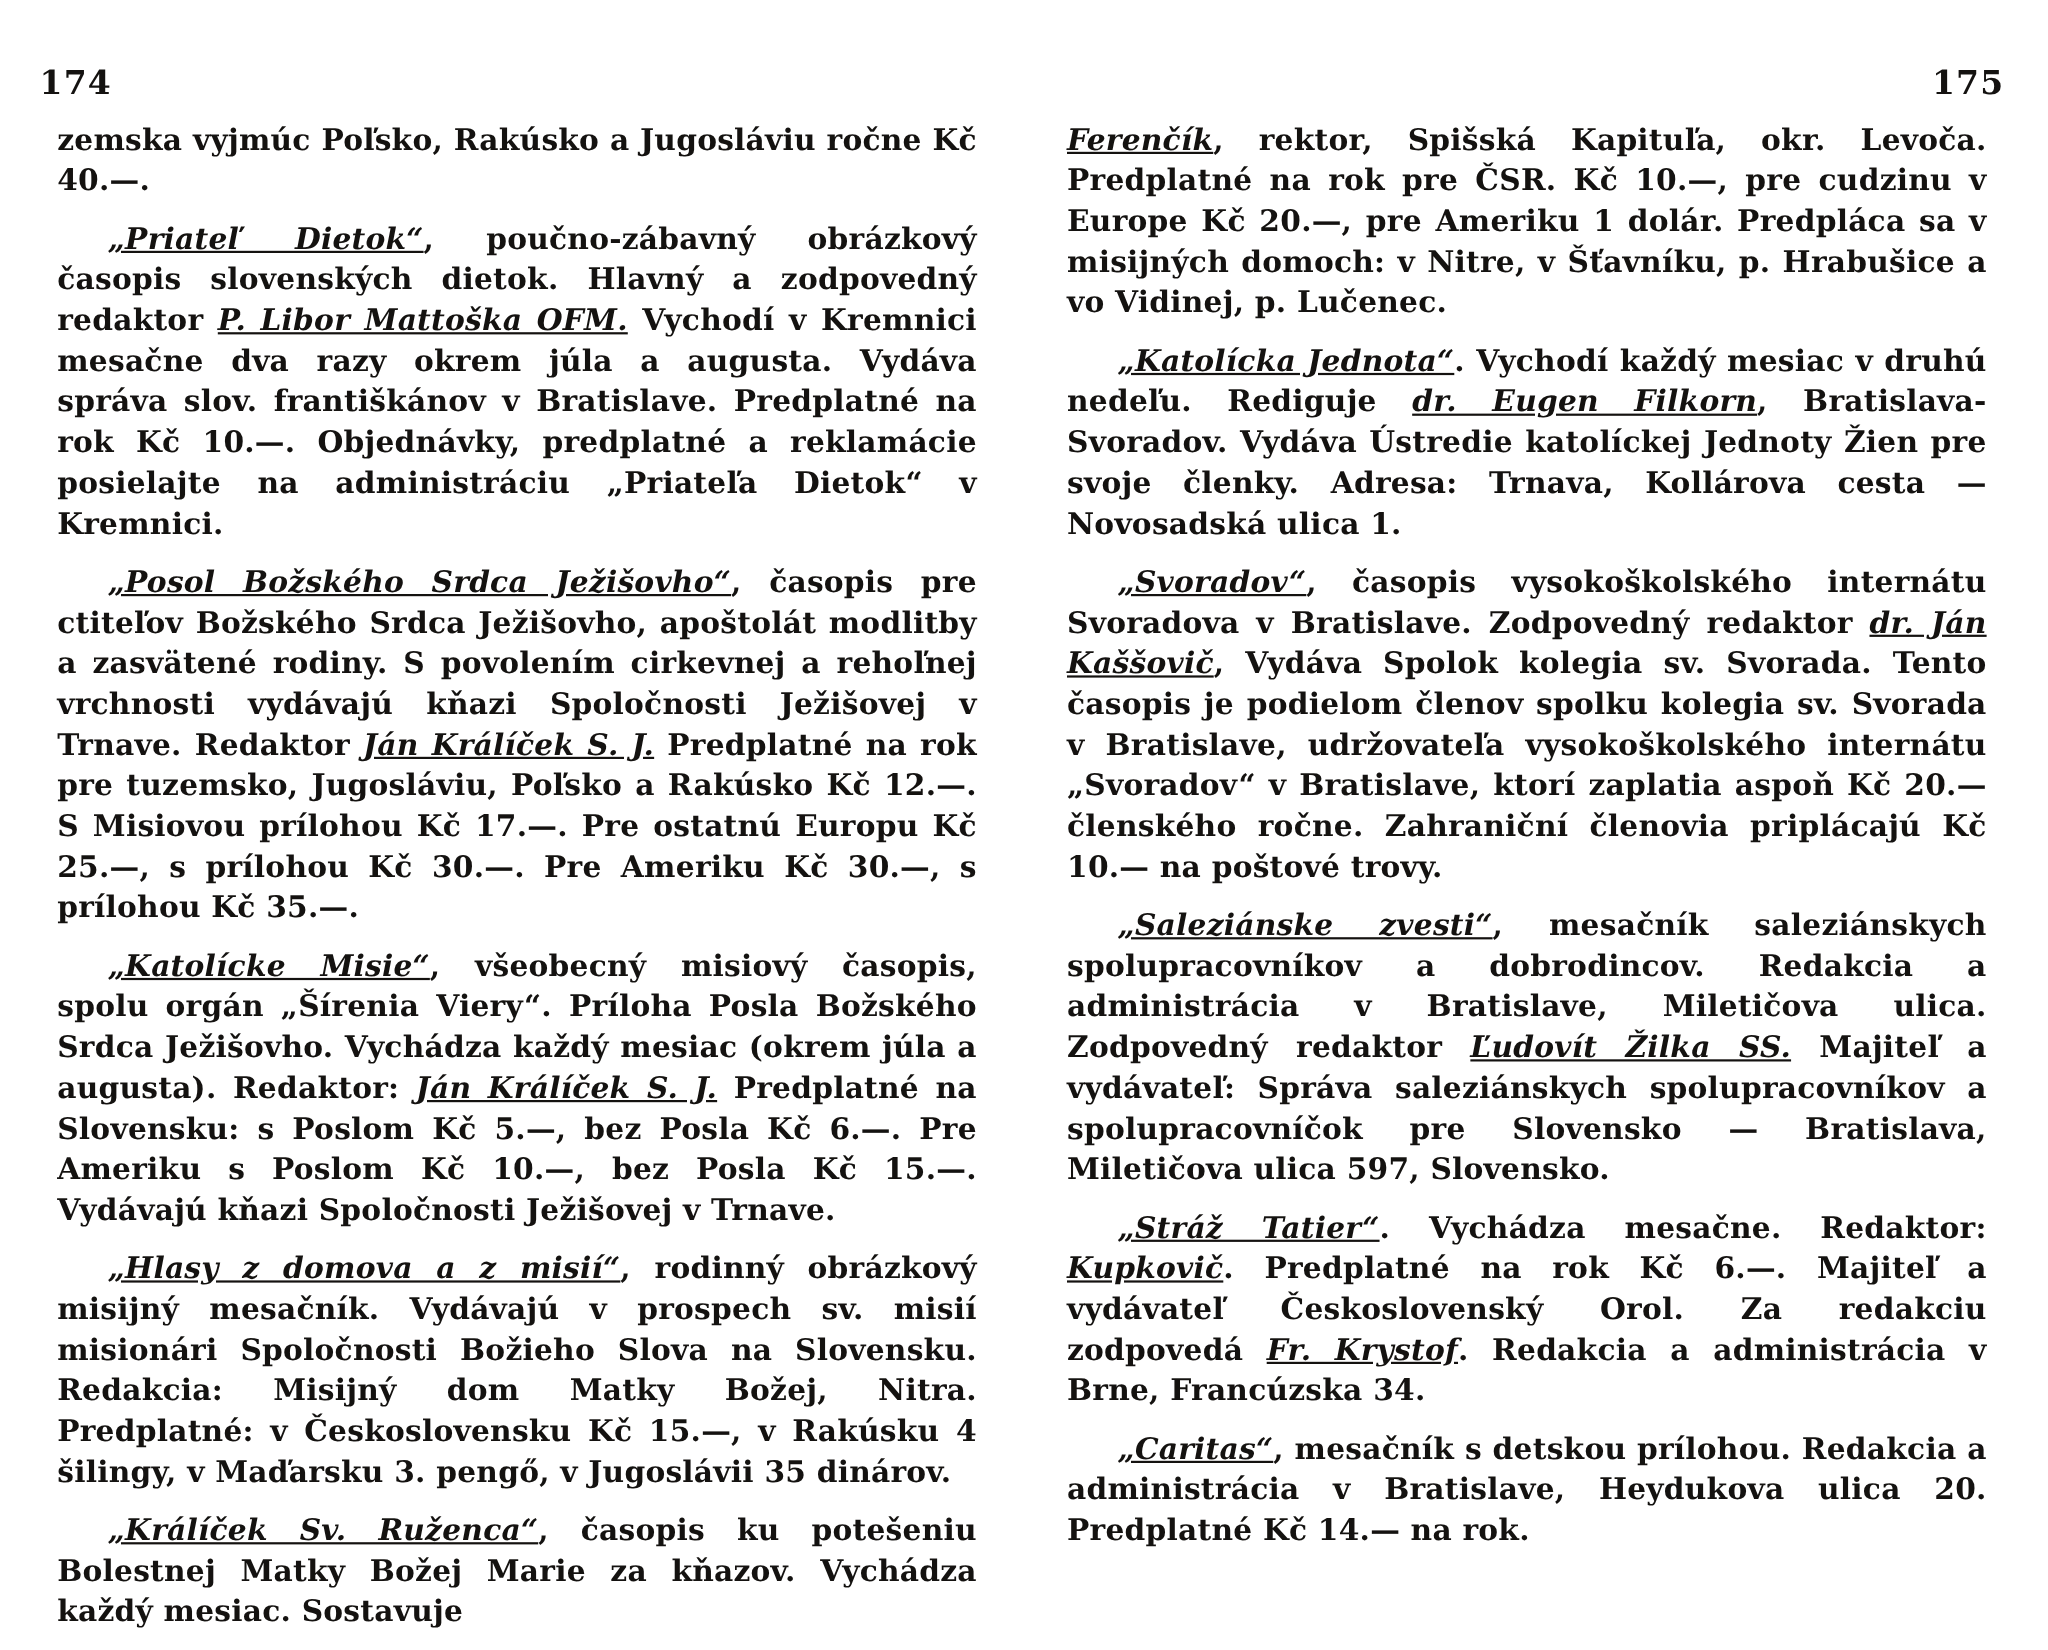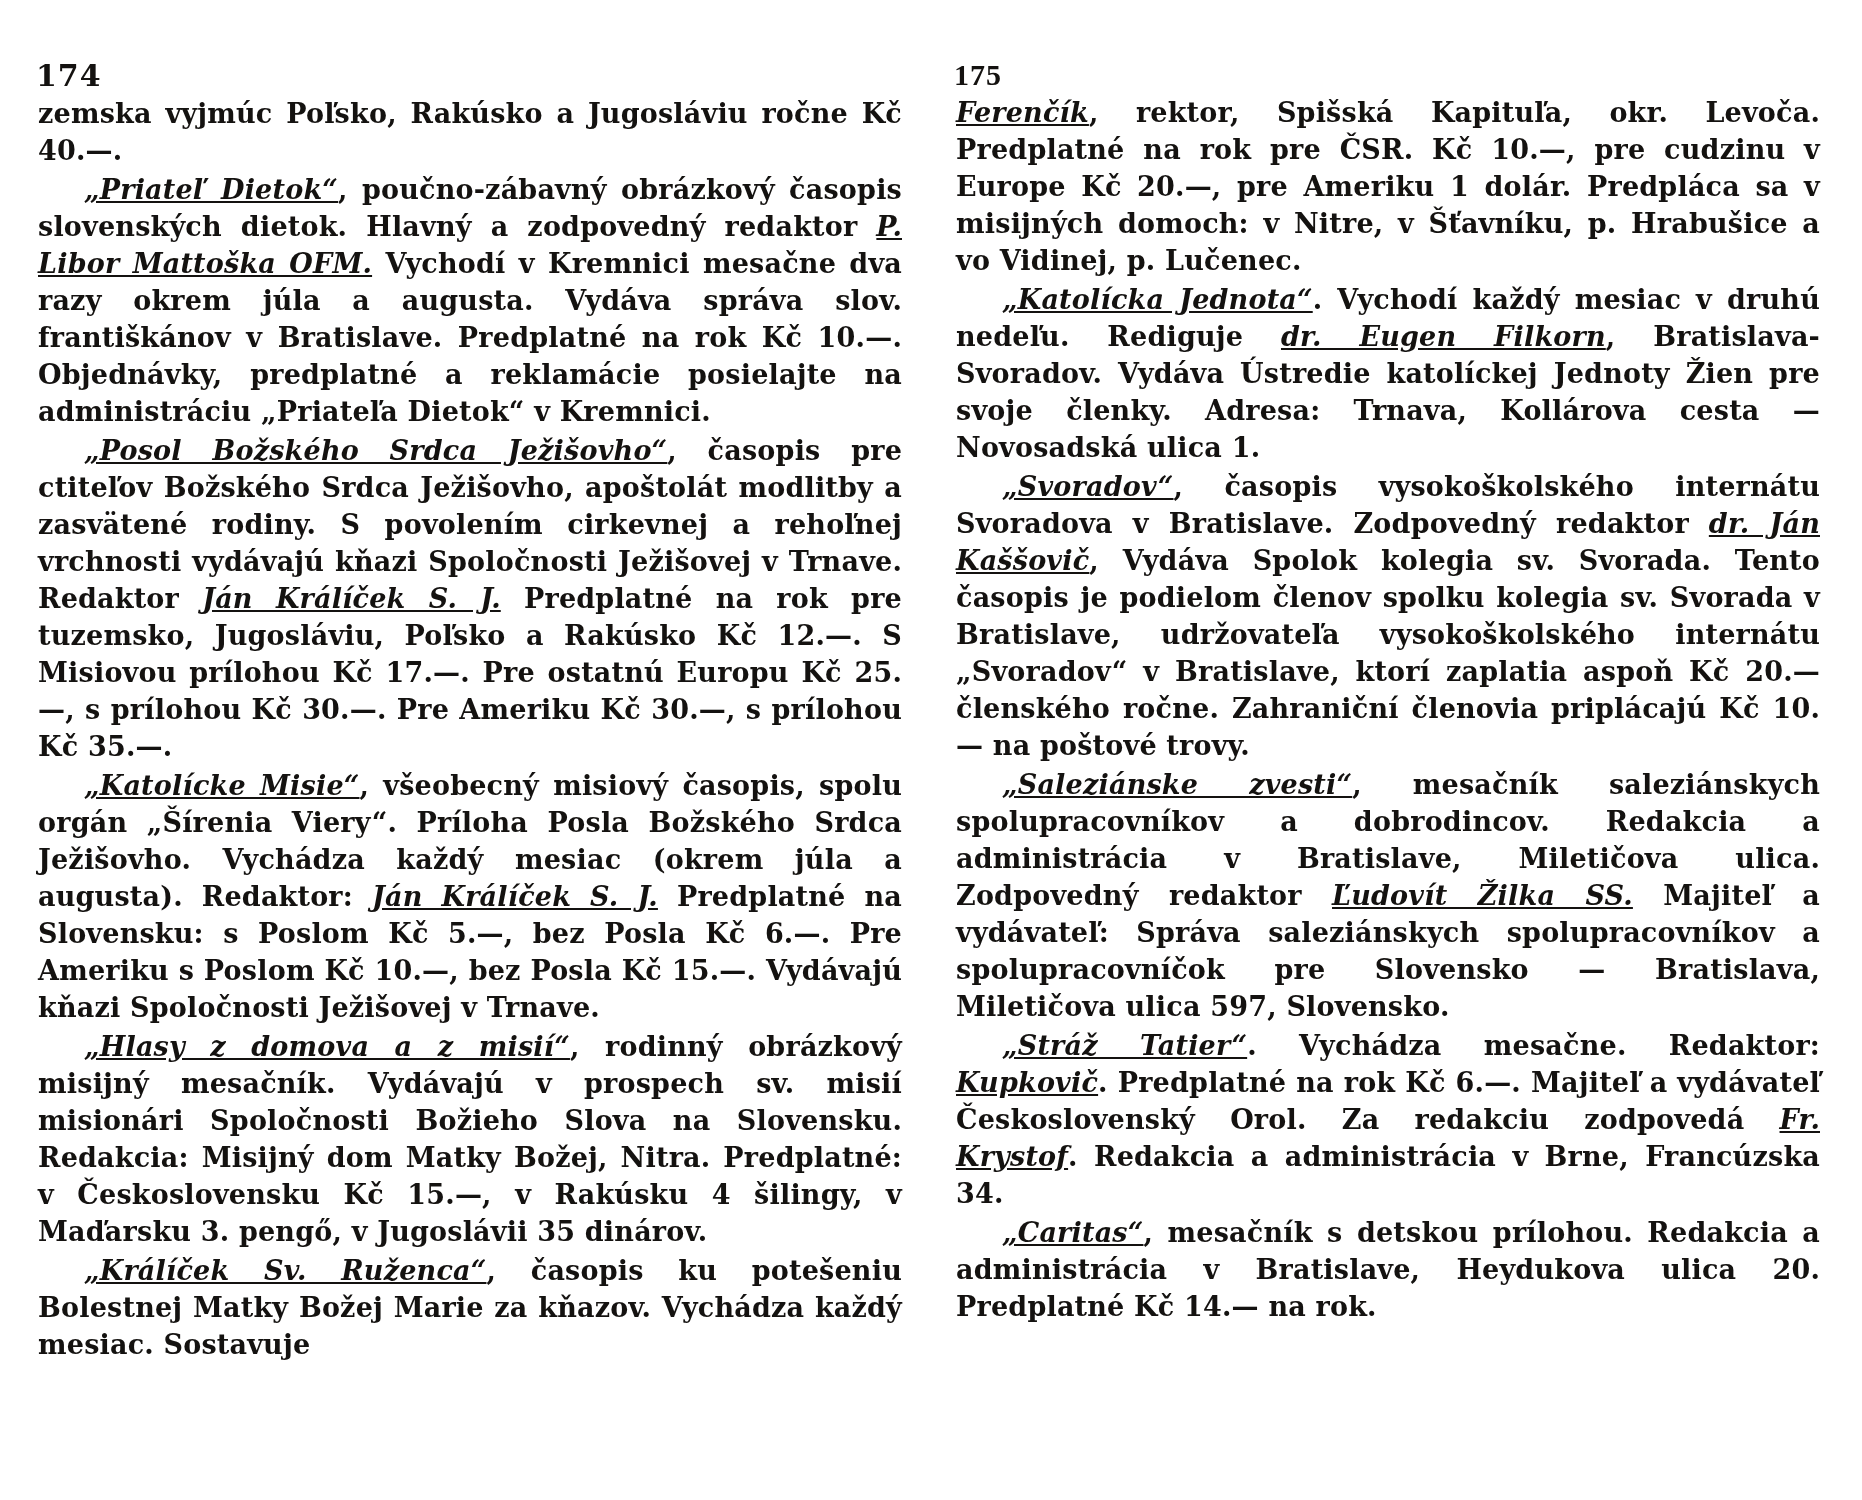--- a/index.html
+++ b/index.html
@@ -24,23 +24,23 @@
   .page {
     width: 868px;
     flex: 0 0 868px;
   }
   .page-number {
     font-size: 30px;
     font-weight: bold;
     letter-spacing: 1px;
   }
   .page-number.left { text-align: left; }
-  .page-number.right { text-align: left; font-family: Liberation Serif, serif; }
+  .page-number.right { text-align: right; }
   .page-body p {
-    margin: 2px;
+    margin: 16px;
     padding: 0;
     font-size: 27px;
     line-height: 37px;
     font-weight: bold;
     text-align: justify;
     letter-spacing: 0.2px;
   }
   .page-body p.indent {
     text-indent: 46px;
   }

